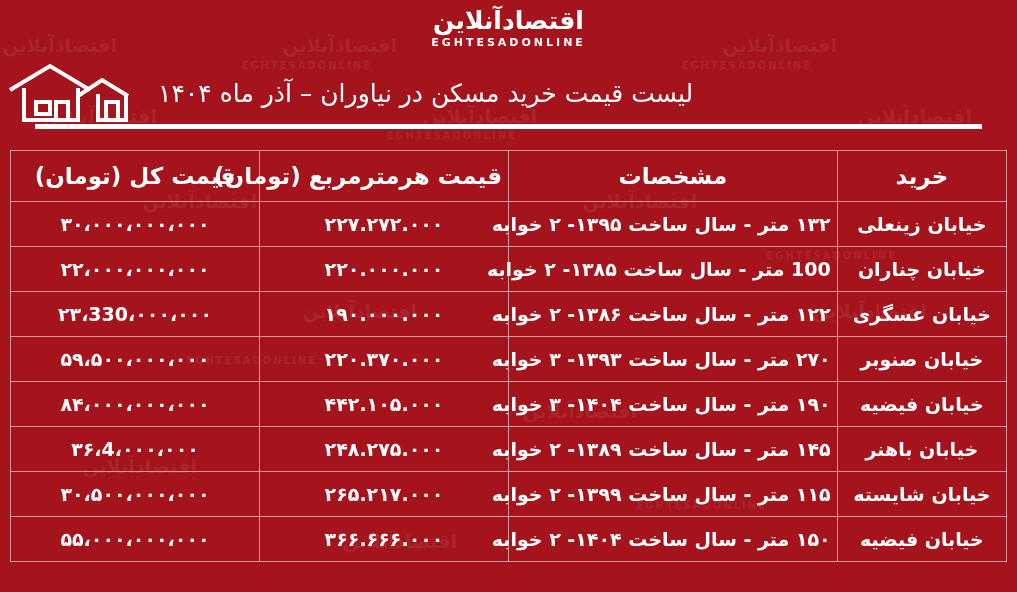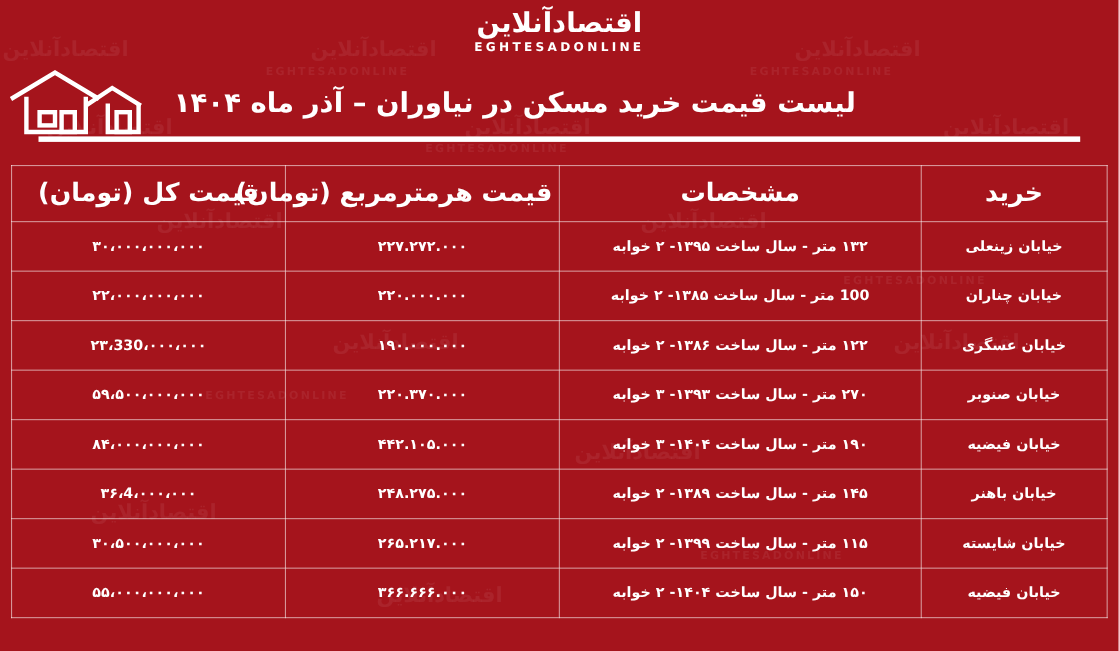--- a/index.html
+++ b/index.html
@@ -70,21 +70,21 @@
     left: 0;
     display: flex;
     flex-direction: row;
     align-items: center;
     justify-content: flex-end;
     padding-right: 40px;
   }
   .title-text {
     color: #ffffff;
     font-size: 25px;
-    font-weight: bold;
+    font-weight: normal;
     white-space: nowrap;
   }
   .house-icon {
     margin-right: 18px;
     margin-left: 0;
     width: 140px;
     height: 62px;
     flex: 0 0 auto;
   }
   .underline {
@@ -107,21 +107,21 @@
     width: 100%;
     border-collapse: collapse;
     table-layout: fixed;
     direction: rtl;
   }
   table.price-table th,
   table.price-table td {
     border: 1px solid rgba(255,255,255,0.55);
     color: #ffffff;
     text-align: center;
-    font-size: 13px;
+    font-size: 19px;
     font-weight: bold;
     height: 44px;
     padding: 0 6px;
     white-space: nowrap;
   }
   table.price-table th {
     height: 50px;
     font-size: 23px;
   }
   col.c-mahale { width: 17%; }

